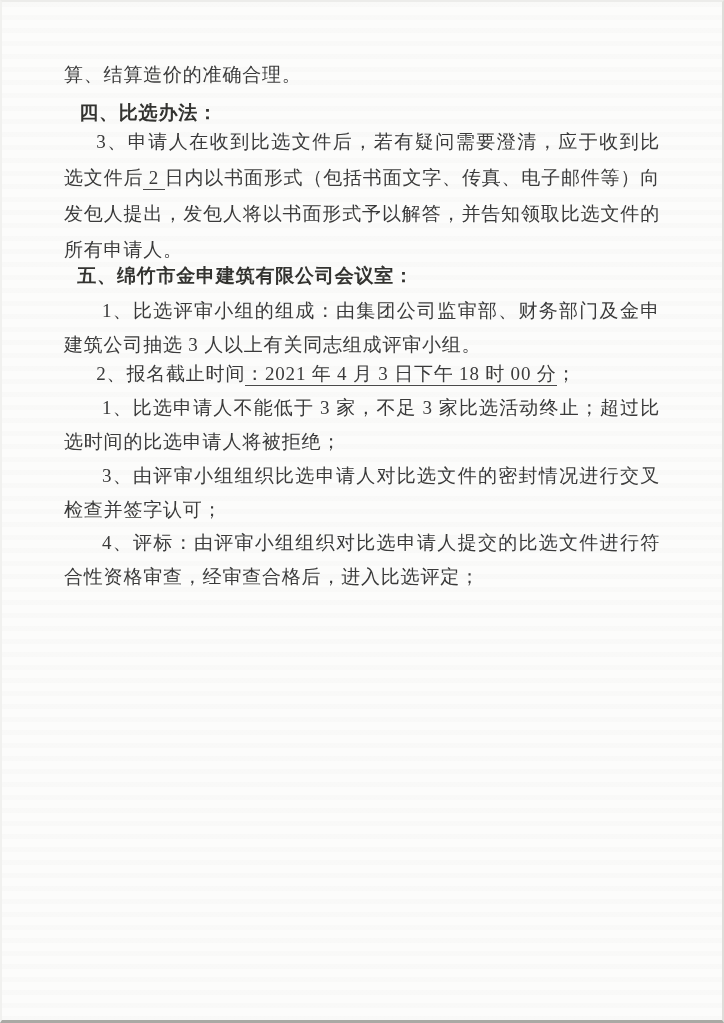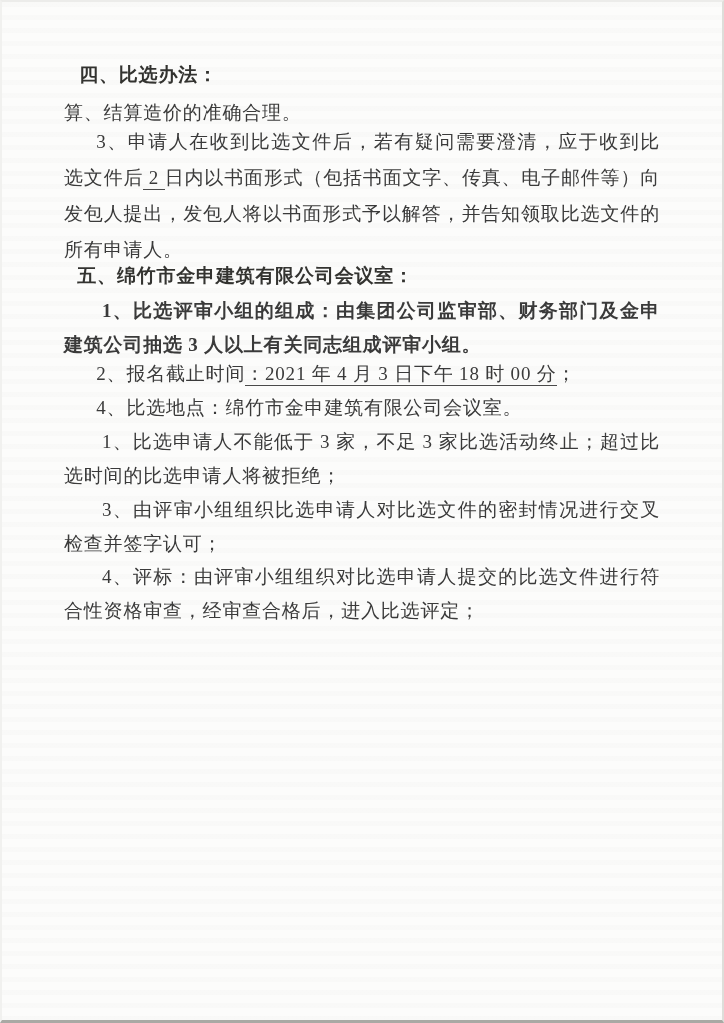--- a/index.html
+++ b/index.html
@@ -43,52 +43,51 @@
     line-height: 38px;
     text-indent: 0.8em;
   }
   .h5 { line-height: 36px; margin-top: -10px; text-indent: 0.7em; }
   .h6 { line-height: 34px; margin-top: 1px; text-indent: 0.7em; }
   .para { text-indent: 2em; }
   .p4-1 { line-height: 37px; }
   .p4-2 { line-height: 36px; margin-top: 2px; text-indent: 1.6em; }
   .p4-3 { line-height: 36px; margin-top: -8px; text-indent: 1.7em; }
   .p5   { line-height: 34px; text-indent: 1.7em; }
-  .p5-1 { line-height: 34px; text-indent: 2em; font-weight: bold; }
+  .p5-1 { line-height: 34px; text-indent: 2em; }
   .p5-2 { margin-top: -5px; }
   .p6   { line-height: 34px; text-indent: 2em; }
   .p6-2 { margin-top: 1px; }
   .p6-4 { margin-top: -1px; }
   .u {
     border-bottom: 1.5px solid #4a4a4a;
     padding-bottom: 1px;
   }
 </style>
 </head>
 <body>
 
 <div class="page">
   <div class="content">
 
+    <p class="line cont-line">算、结算造价的准确合理。</p>
+
     <p class="line heading">四、比选办法：</p>
-
-    <p class="line cont-line">算、结算造价的准确合理。</p>
 
 
 
     <p class="line para p4-3"><span>3、申请人在收到比选文件后，若有疑问需要澄清，应于收到比选文件后</span><span class="u"> 2 </span><span>日内以书面形式（包括书面文字、传真、电子邮件等）向发包人提出，发包人将以书面形式予以解答，并告知领取比选文件的所有申请人。</span></p>
 
     <p class="line heading h5">五、绵竹市金申建筑有限公司会议室：</p>
 
     <p class="line para p5-1">1、比选评审小组的组成：由集团公司监审部、财务部门及金申建筑公司抽选 3 人以上有关同志组成评审小组。</p>
 
     <p class="line para p5 p5-2"><span>2、报名截止时间</span><span class="u">：2021 年 4 月 3 日下午 18 时 00 分</span><span>；</span></p>
 
 
-    <p class="line para p5">4、比选地点：绵竹市金申建筑有限公司会议室。</p>
 
 
     <p class="line para p6">1、比选申请人不能低于 3 家，不足 3 家比选活动终止；超过比选时间的比选申请人将被拒绝；</p>
 
 
     <p class="line para p6">3、由评审小组组织比选申请人对比选文件的密封情况进行交叉检查并签字认可；</p>
 
     <p class="line para p6 p6-4">4、评标：由评审小组组织对比选申请人提交的比选文件进行符合性资格审查，经审查合格后，进入比选评定；</p>
 
   </div>

